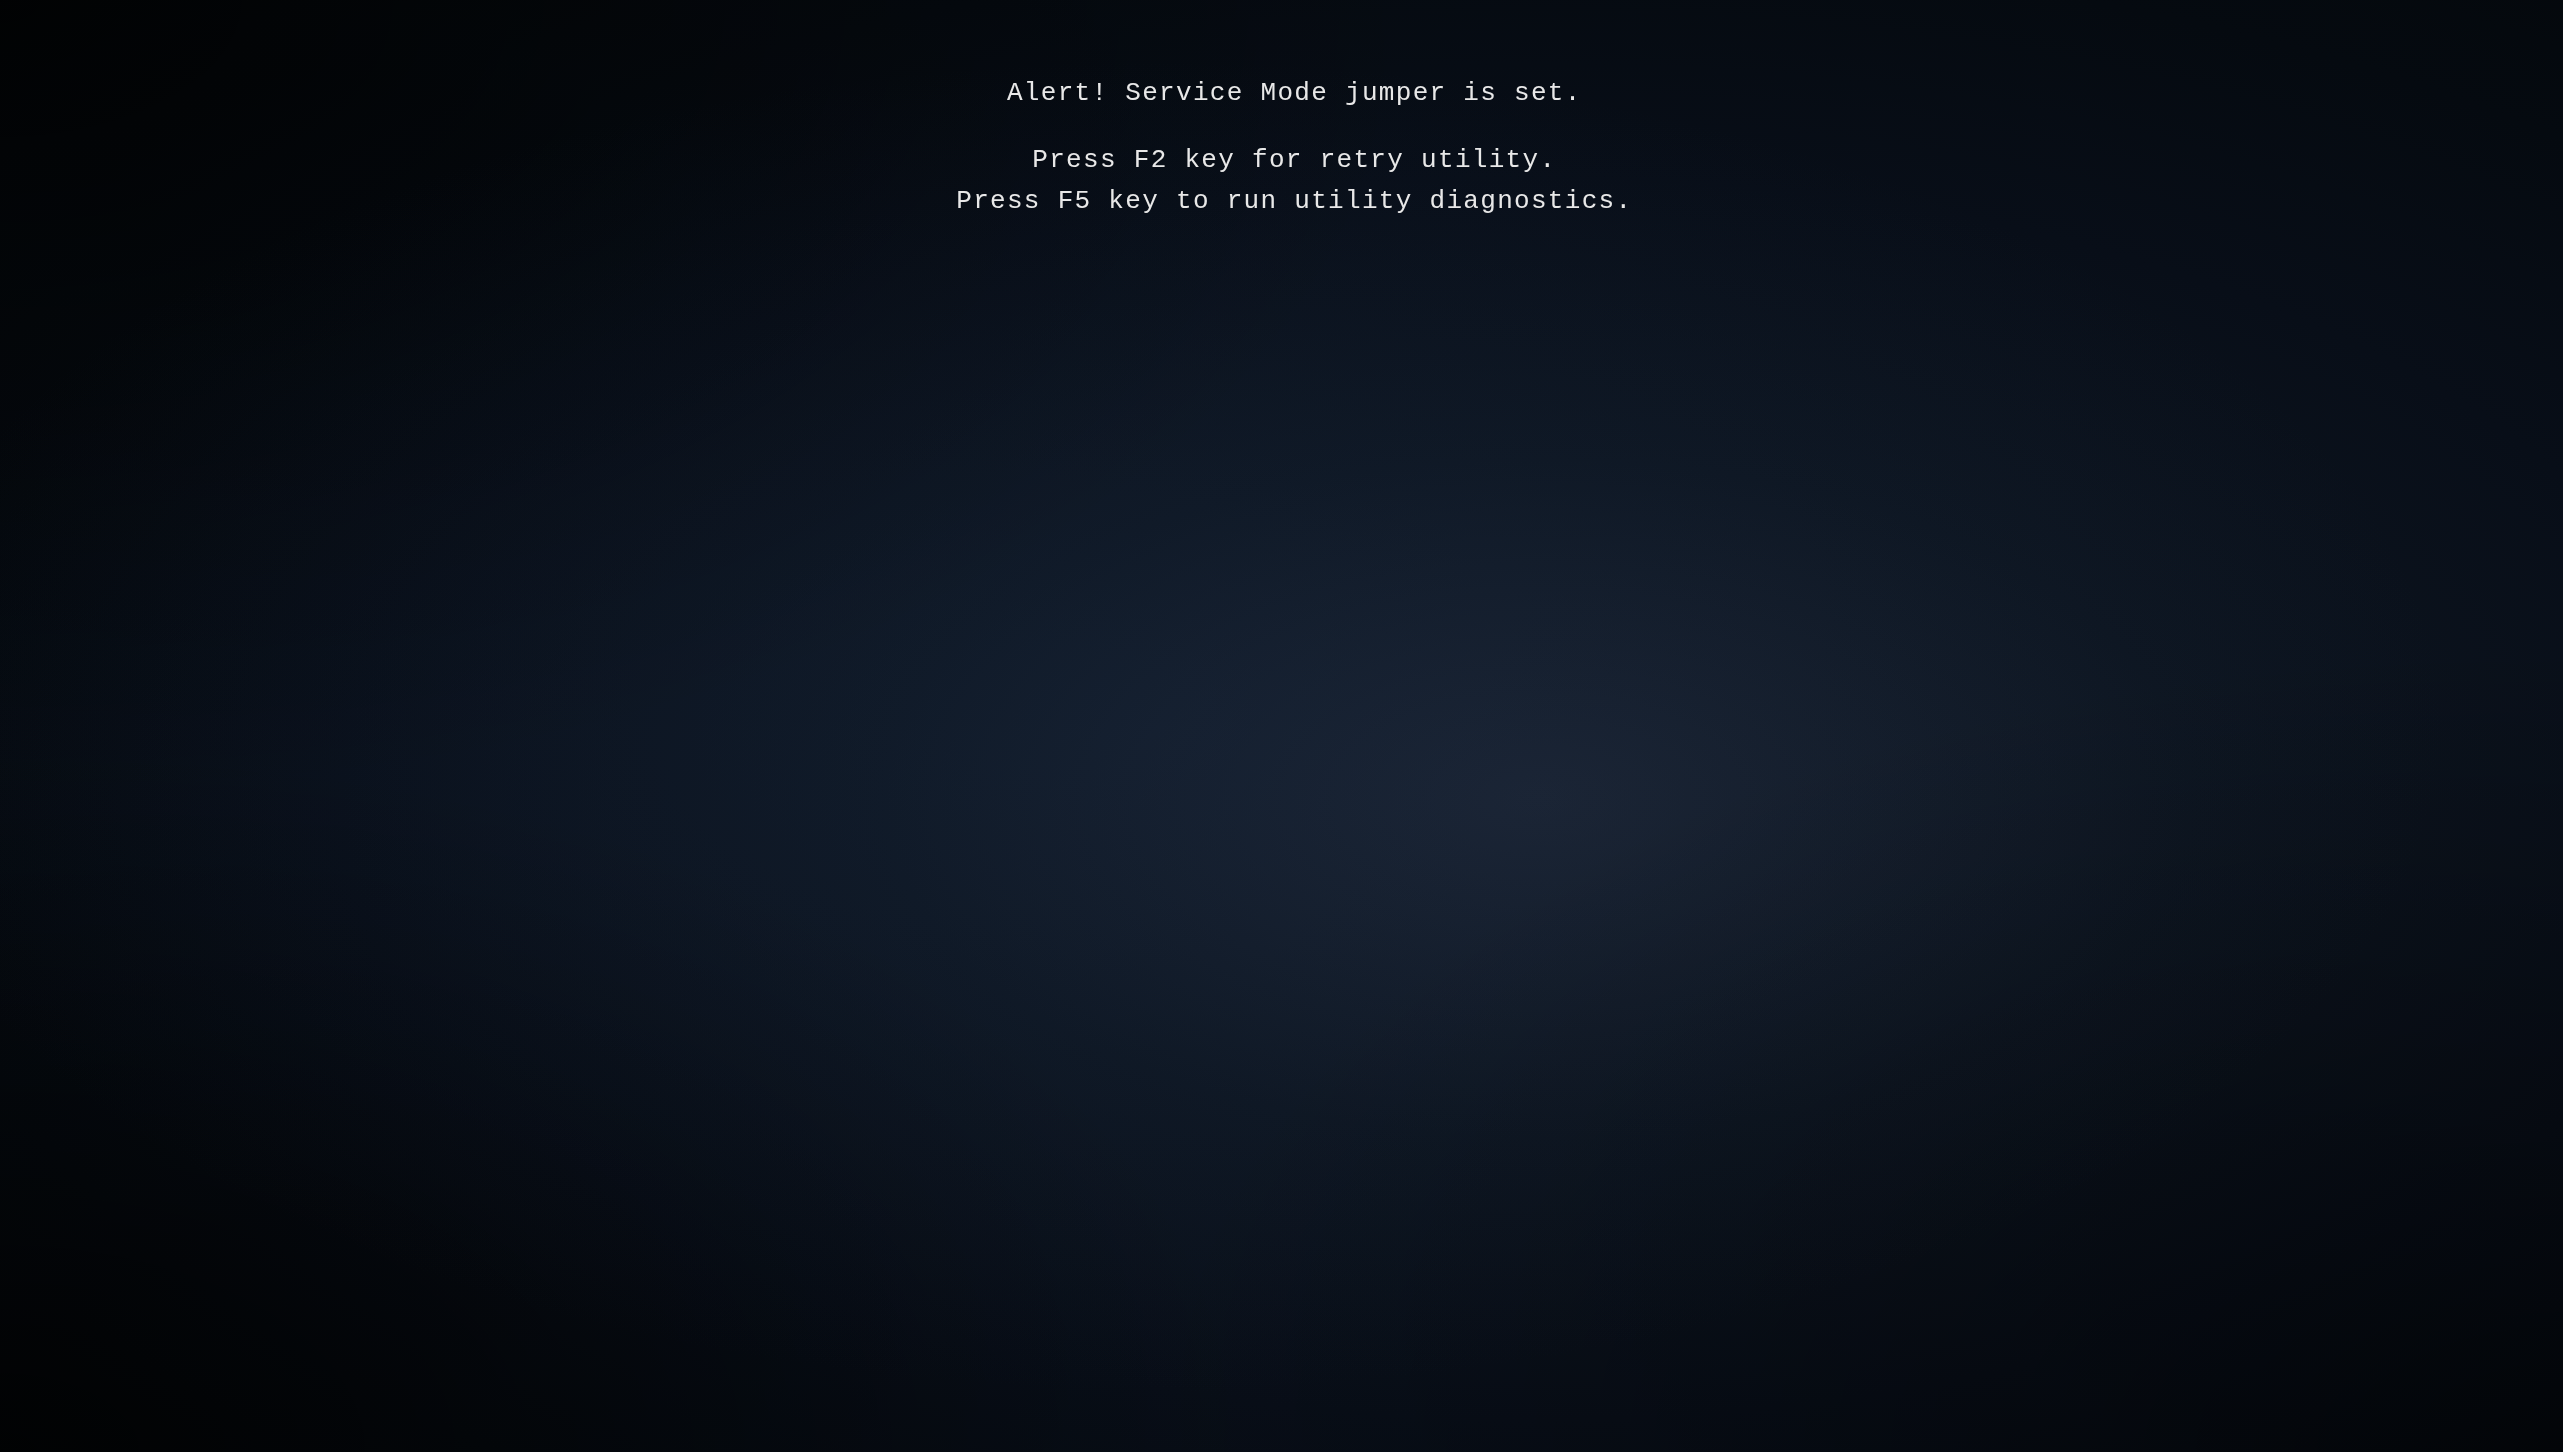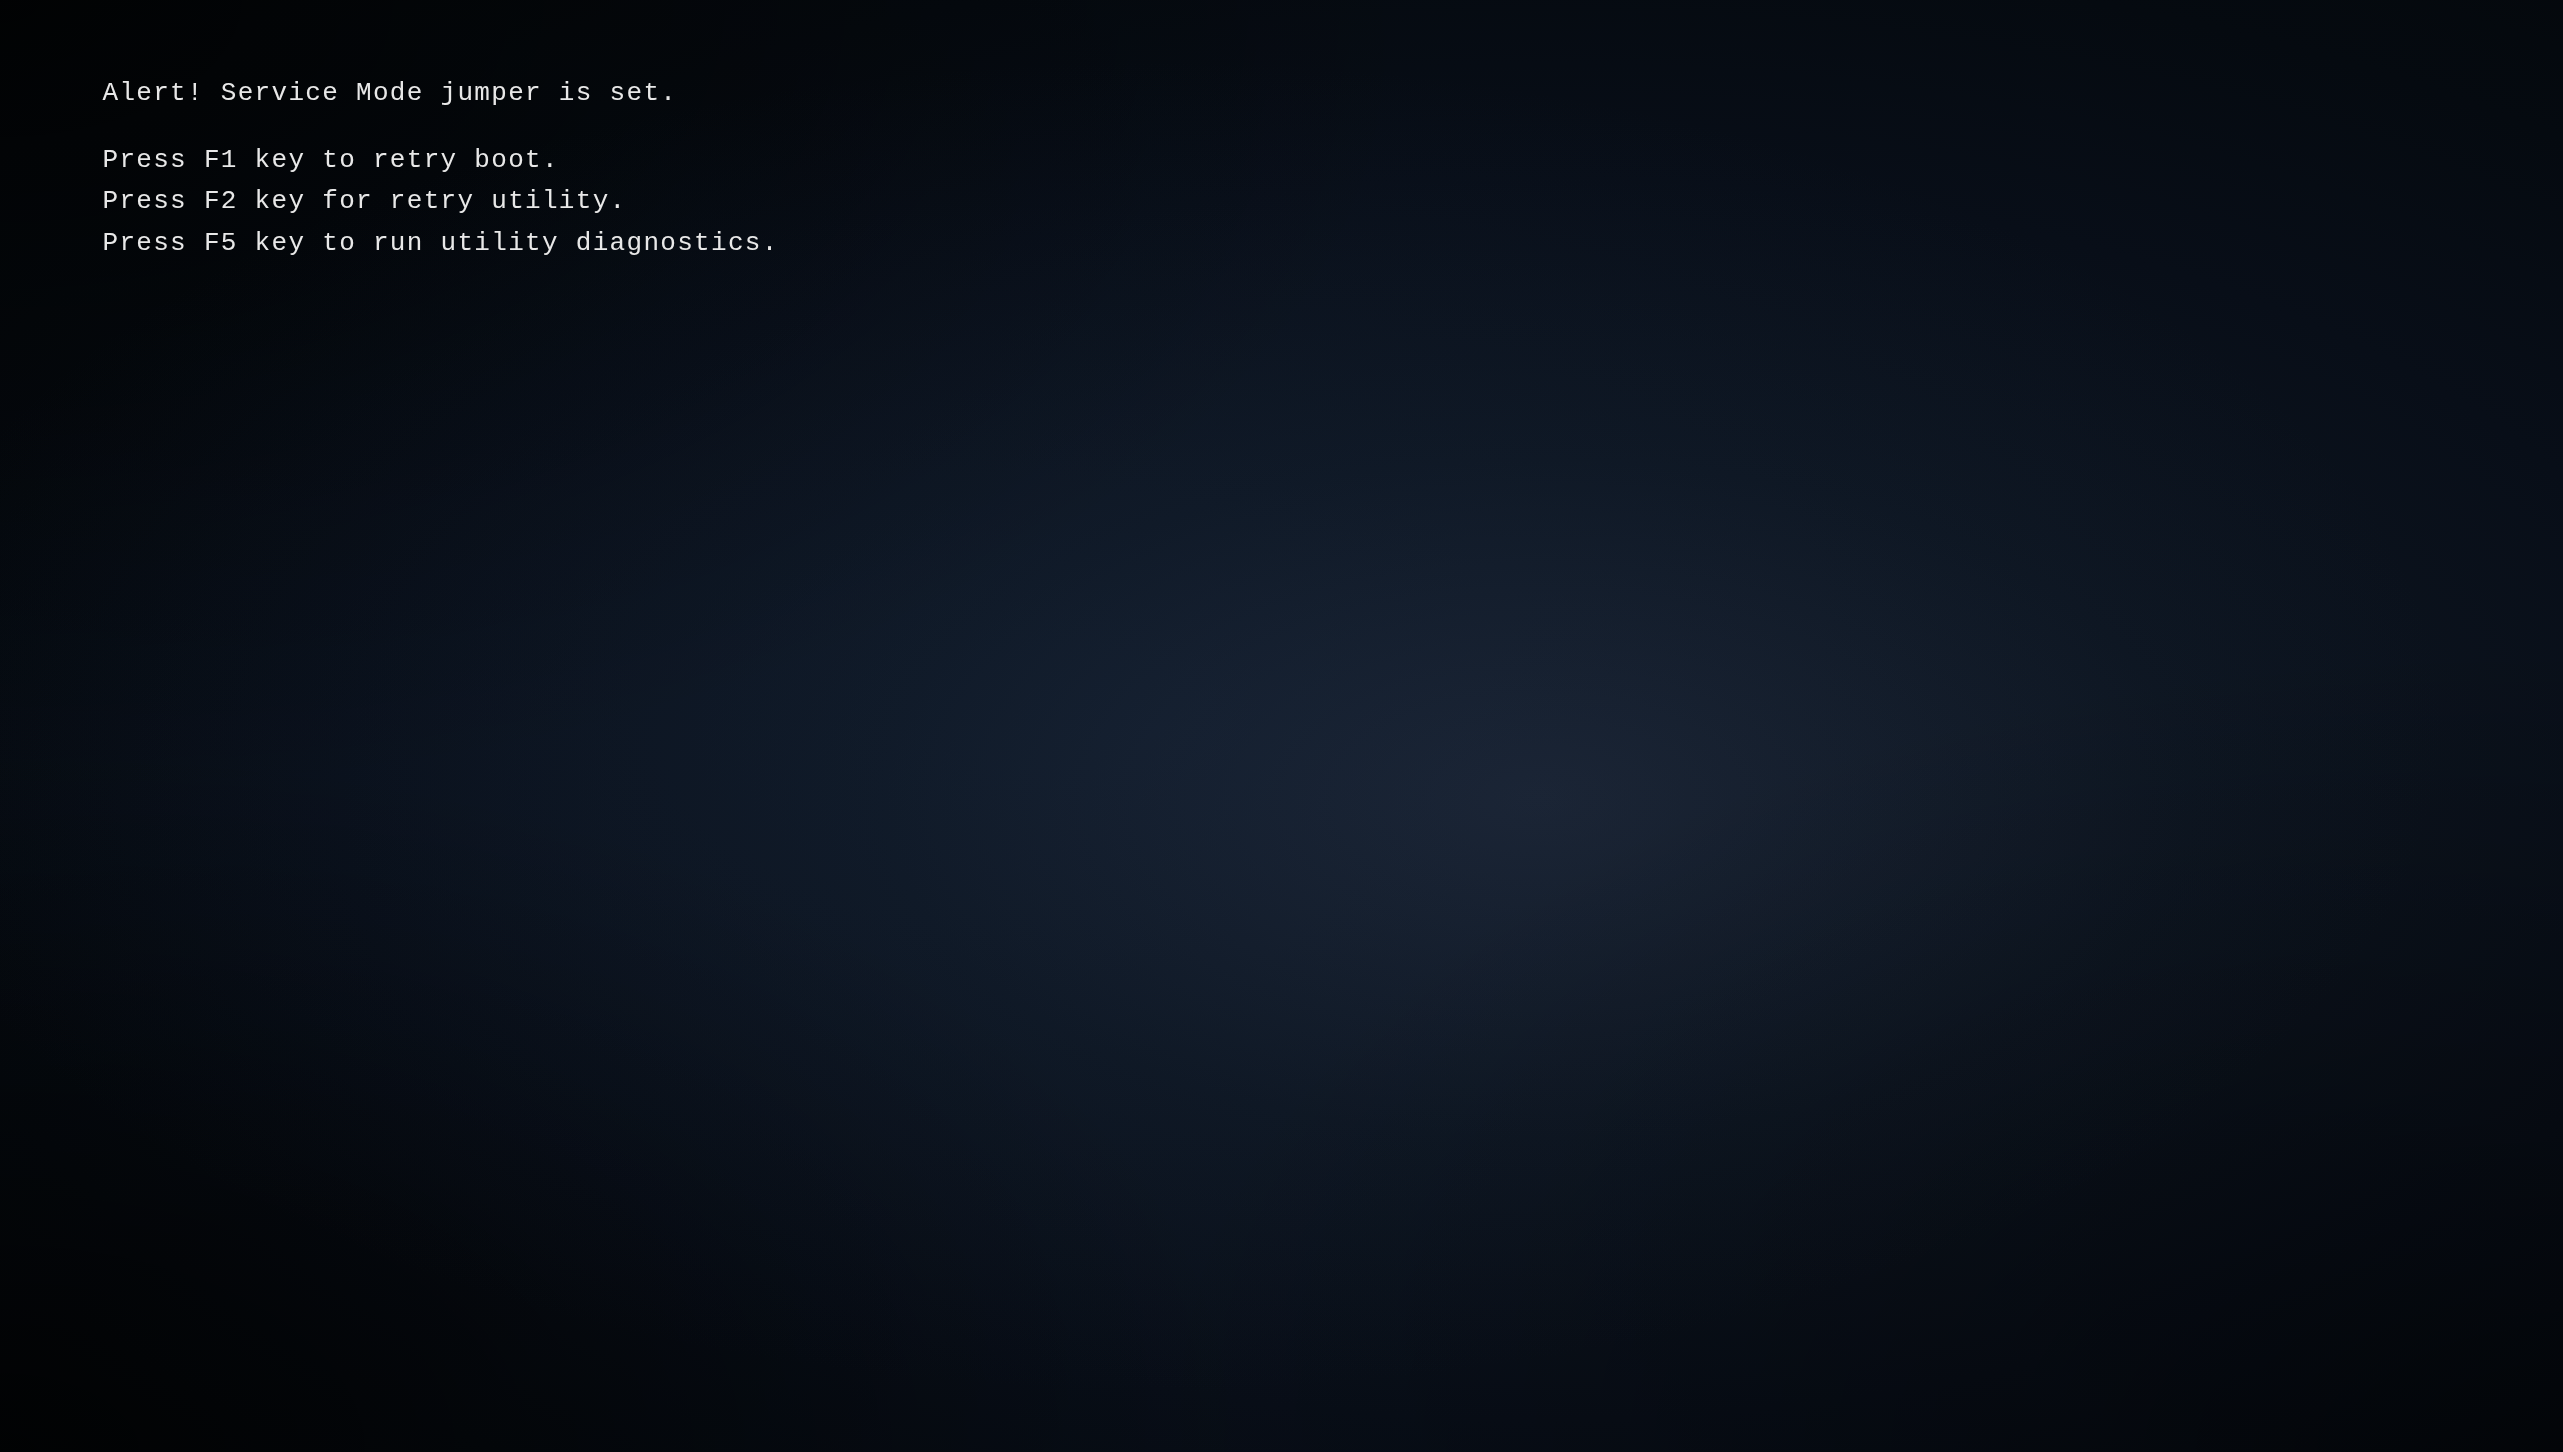--- a/index.html
+++ b/index.html
@@ -1,18 +1,19 @@
 <!DOCTYPE html>
 <html style="font-size:9.8px"><head>
   <meta charset="utf-8">
   <style>
     * {
       margin: 0;
       padding: 0;
       box-sizing: border-box;
+      text-align: center;
     }
 
     html, body {
       width: 100%;
       height: 100%;
     }
 
     body {
       background: #000;
       display: flex;
@@ -71,18 +72,17 @@
       height: 0.5em;
     }
   </style>
 </head>
 <body>
 
 <div class="screen">
   <div class="content">
     <div class="terminal-line alert">Alert! Service Mode jumper is set.</div>
     <div class="spacer"></div>
-    <div class="terminal-line">Press F1 key to retry boot.</div>
     <div class="terminal-line">Press F2 key for retry utility.</div>
     <div class="terminal-line">Press F5 key to run utility diagnostics.</div>
   </div>
 </div>
 
 
 </body></html>

